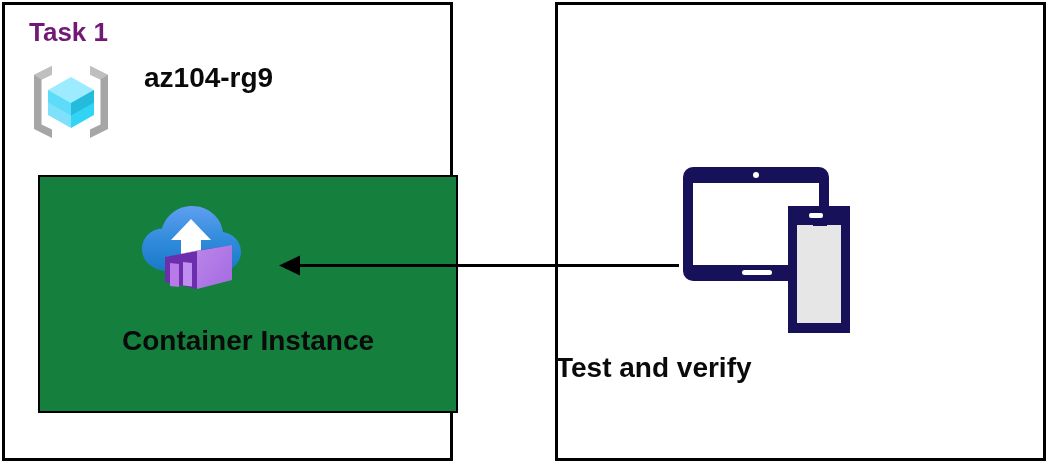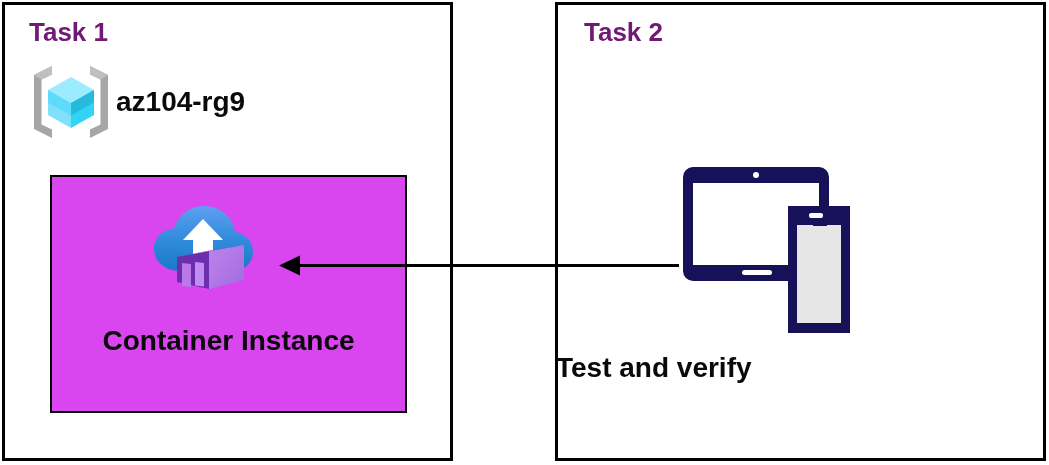--- a/index.html
+++ b/index.html
@@ -51,42 +51,41 @@
   }
   #title-task1 { left: 29px; top: 17px; }
   #title-task2 { left: 584px; top: 17px; }
 
   
   #rg-row {
     position: absolute;
     left: 30px;
     top: 62px;
     display: flex;
-    align-items: center;
-    gap: 4px;
+    align-items: flex-start;
+    gap: 32px;
   }
   #rg-icon { width: 82px; height: 80px; display: block; }
   #rg-label {
     font-size: 28px;
     font-weight: bold;
     color: #0a0a0a;
     white-space: nowrap;
   }
 
   
   #resource-box {
     position: absolute;
     left: 38px;
     top: 175px;
-    width: 357px;
+    width: 420px;
     height: 238px;
     box-sizing: border-box;
     border: 2px solid #000000;
-    background: #d946ef;
-    margin-left: 12px;
+    background: #15803d;
   }
 
   #aci-icon {
     position: absolute;
     left: 96px;
     top: 20px;
     width: 110px;
     height: 100px;
     display: block;
   }
@@ -203,21 +202,20 @@
     <div id="aci-label">Container Instance</div>
   </div>
 
   <svg id="arrow-svg" viewBox="0 0 410 32">
     <line x1="22" y1="15.5" x2="404" y2="15.5" stroke="#000000" stroke-width="3"></line>
     <path d="M4 15.5 L25 5.5 L25 25.5 Z" fill="#000000"></path>
   </svg>
 
   <div class="panel" id="panel-task2"></div>
 
-  <div class="panel-title" id="title-task2">Task 2</div>
 
   <svg id="devices-icon" viewBox="0 0 191 172">
 
     <rect x="2" y="4" width="146" height="114" rx="10" ry="10" fill="#161159"></rect>
 
     <rect x="12" y="20" width="126" height="82" fill="#ffffff"></rect>
 
     <circle cx="75" cy="12" r="3" fill="#ffffff"></circle>
 
     <rect x="61" y="107" width="30" height="5" rx="2.5" fill="#ffffff"></rect>

